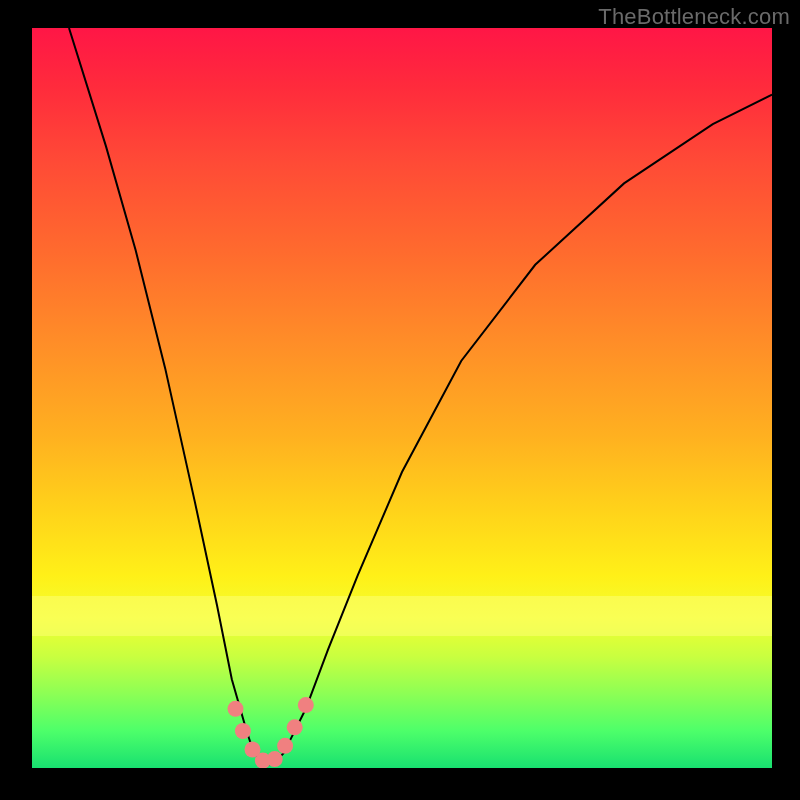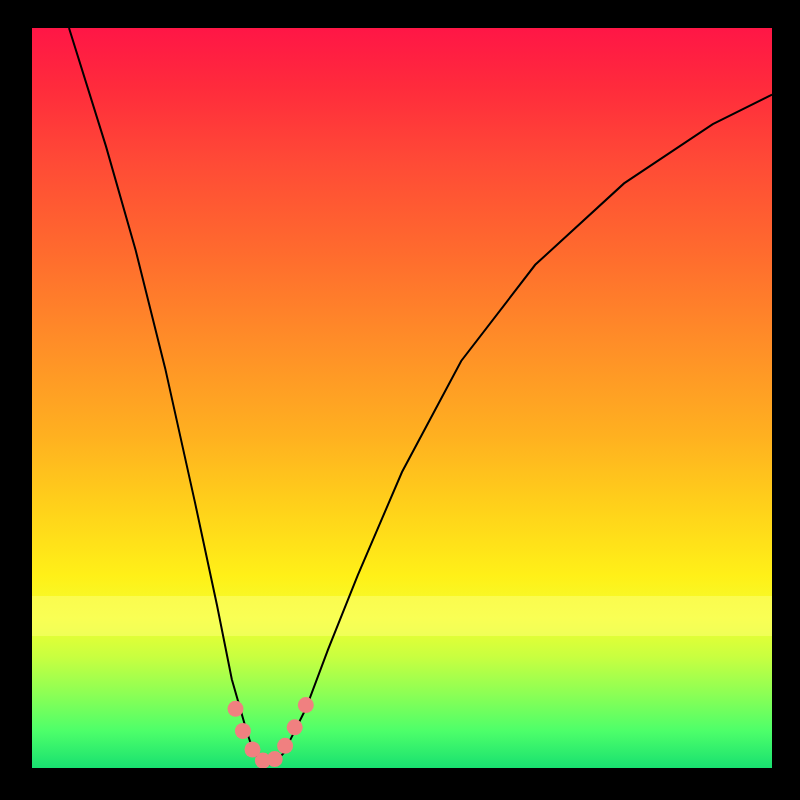--- a/index.html
+++ b/index.html
@@ -71,20 +71,21 @@
   }
   .marker {
     fill: #f08080;
     stroke: none;
   }
 </style>
 </head>
 <body>
 
 <div class="frame">
+  <div class="watermark">TheBottleneck.com</div>
 
   <div class="plot">
     <div class="yellow-band"></div>
 
     <svg width="740" height="740" viewBox="0 0 740 740">
       <g>
         <path class="curve" id="curve-path" d="M37.0 0.0 L74.0 118.4 L103.6 222.0 L133.2 340.4 L162.8 473.6 L185.0 577.2 L199.8 651.2 L214.6 703.0 L222.0 725.2 L229.4 732.6 L236.8 736.3 L244.2 732.6 L251.6 725.2 L259.0 710.4 L273.8 680.8 L296.0 621.6 L325.6 547.6 L370.0 444.0 L429.2 333.0 L503.2 236.8 L592.0 155.4 L680.8 96.2 L740.0 66.6"></path>
       </g>
       <g id="markers">
           <circle cx="203.5" cy="680.8" r="8" class="marker"></circle>

